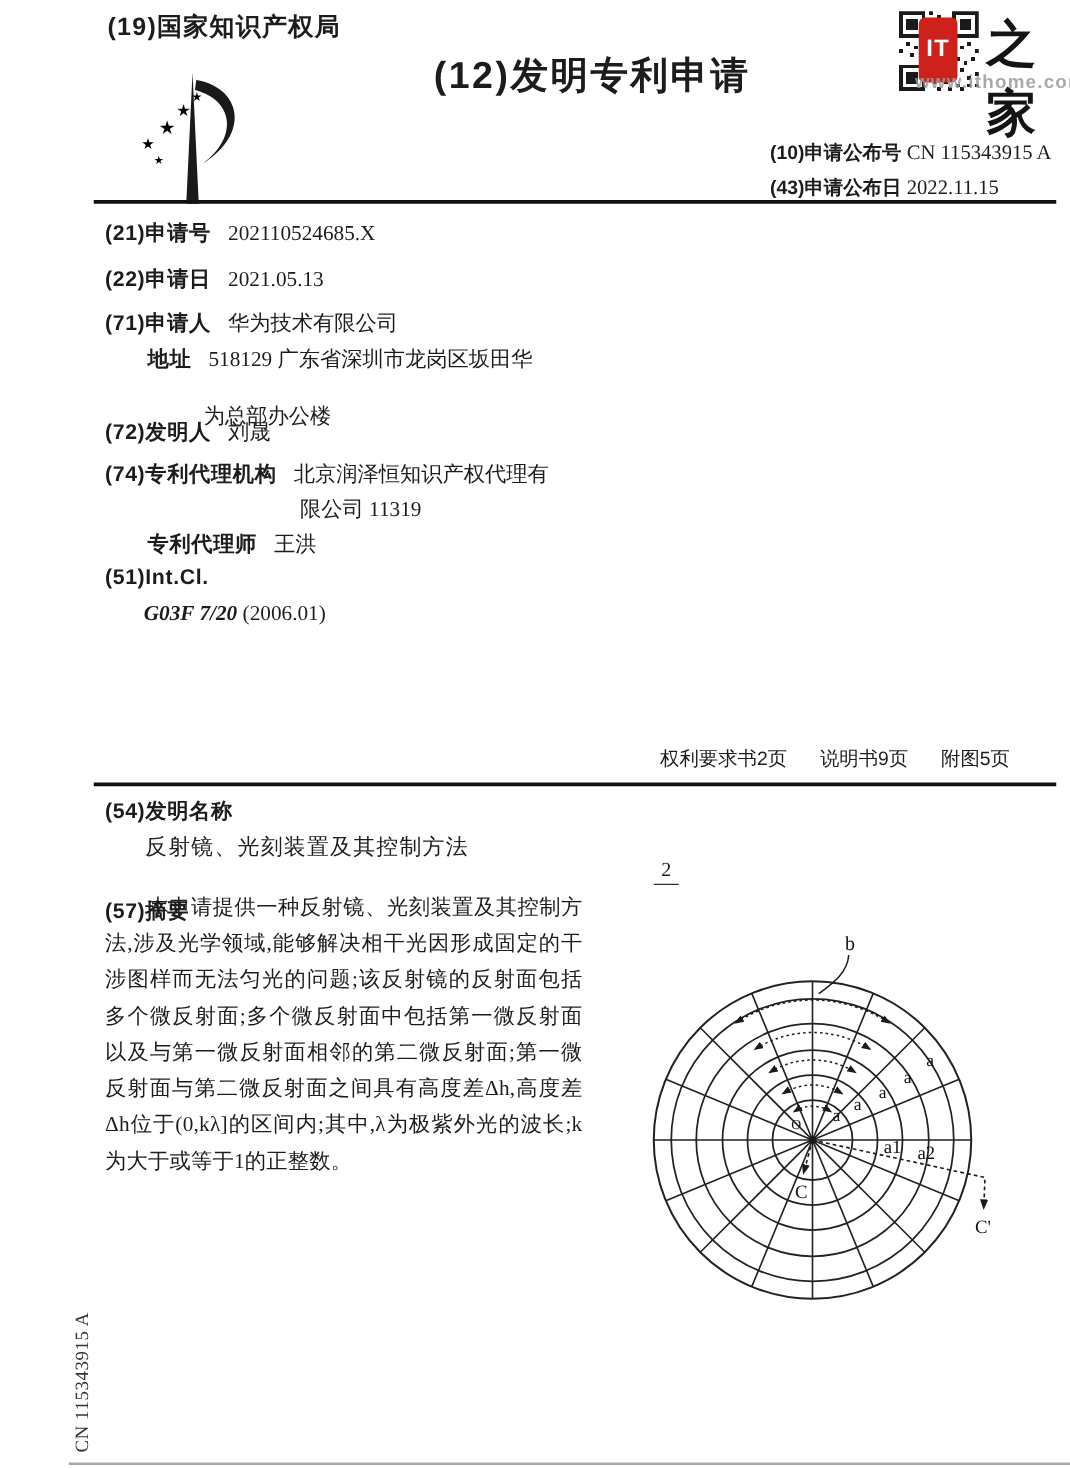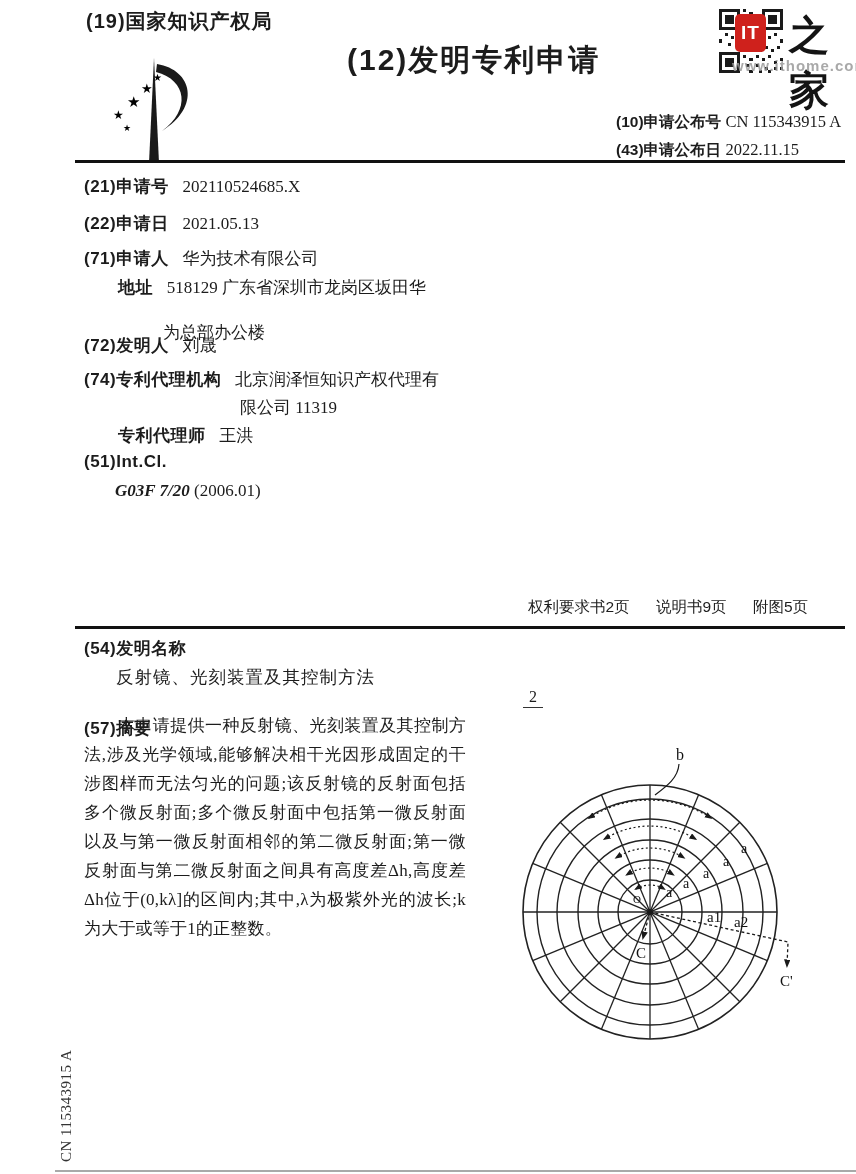--- a/index.html
+++ b/index.html
@@ -23,21 +23,21 @@
   .abstract{left:84px;top:711px;width:382px;font-size:17px;line-height:29px;
             font-family:"Liberation Serif","DejaVu Serif",serif;text-align:justify;text-indent:2em;
             letter-spacing:.2px;}
   .fignum{left:523px;top:688px;font-size:16px;font-family:"Liberation Serif",serif;
           border-bottom:1.5px solid #333;padding:0 6px 1px 6px;}
   .sidecode{left:58px;top:1162px;width:140px;transform:rotate(-90deg);transform-origin:0 0;
             font-family:"Liberation Serif",serif;font-size:15px;letter-spacing:.5px;color:#333;
             white-space:nowrap;}
   .botline{left:55px;top:1170px;width:801px;height:2px;background:#9a9a9a;opacity:.85;}
   
-  .wm-badge{left:735px;top:14px;width:31px;height:38px;background:#cf211c;border-radius:5px;
+  .wm-badge{left:735px;top:14px;width:31px;height:52px;background:#cf211c;border-radius:5px;
             color:#fff;font-weight:700;font-size:19px;display:flex;align-items:center;
             justify-content:center;letter-spacing:1px;}
   .wm-brand{left:789px;top:8px;font-size:40px;font-weight:700;font-family:"Liberation Serif",serif;
             color:#141414;letter-spacing:2px;}
   .wm-url{left:732px;top:57px;font-size:15px;color:#9b9b9b;opacity:.85;letter-spacing:1px;
           font-weight:700;font-family:"Liberation Sans",sans-serif;}
 </style>
 </head>
 <body>
 

